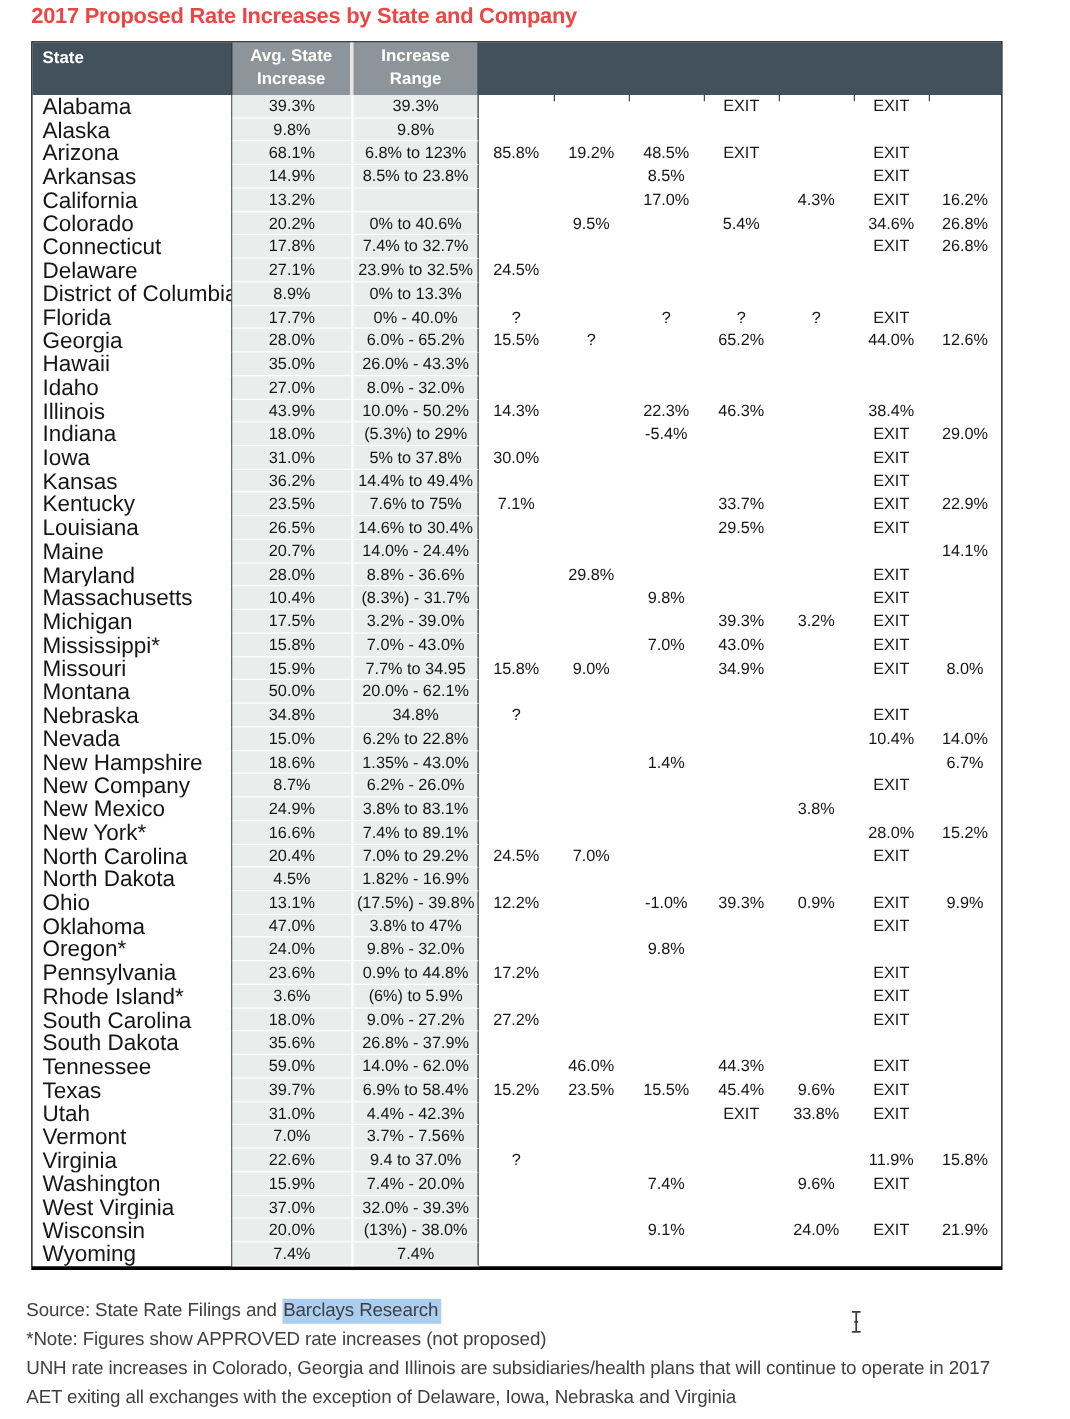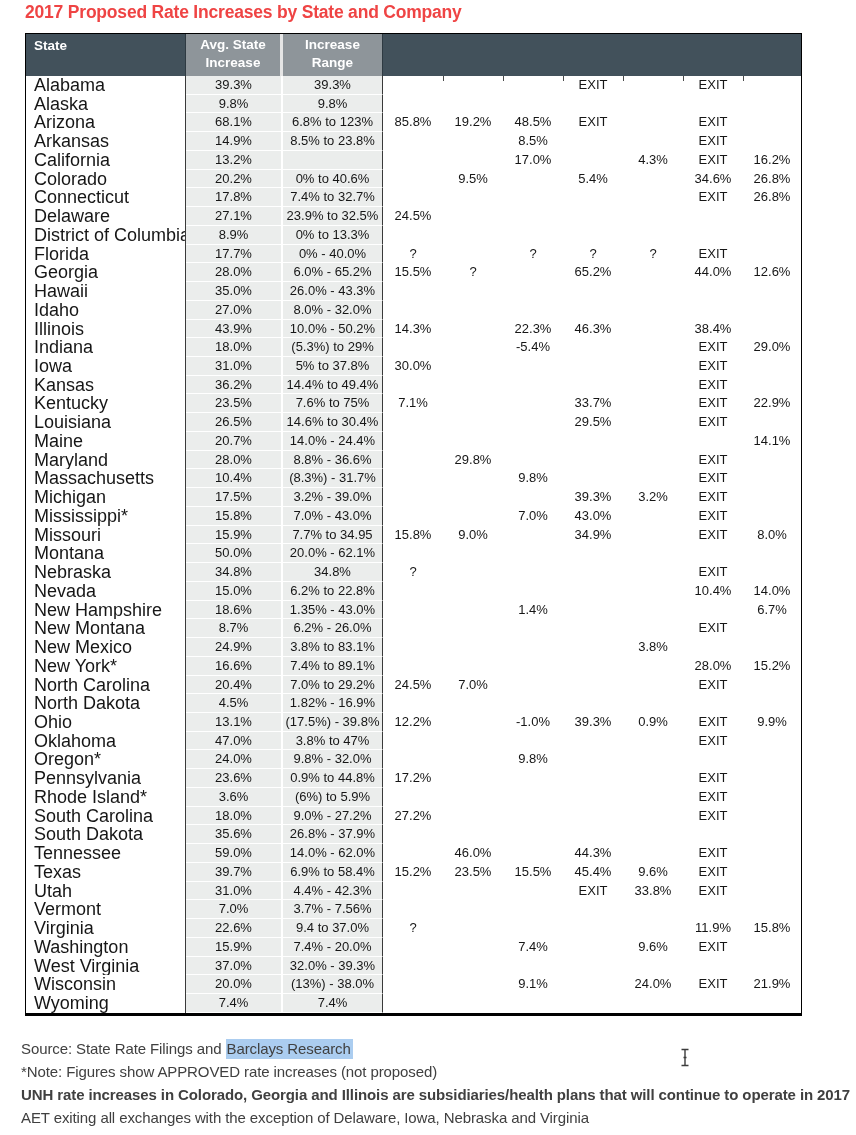--- a/index.html
+++ b/index.html
@@ -430,21 +430,21 @@
         <div class="c-range">1.35% - 43.0%</div>
         <div class="c-co"></div>
         <div class="c-co"></div>
         <div class="c-co">1.4%</div>
         <div class="c-co"></div>
         <div class="c-co"></div>
         <div class="c-co"></div>
         <div class="c-co">6.7%</div>
       </div>
       <div class="row">
-        <div class="c-state">New Montana</div>
+        <div class="c-state">New Company</div>
         <div class="c-avg">8.7%</div>
         <div class="c-range">6.2% - 26.0%</div>
         <div class="c-co"></div>
         <div class="c-co"></div>
         <div class="c-co"></div>
         <div class="c-co"></div>
         <div class="c-co"></div>
         <div class="c-co">EXIT</div>
         <div class="c-co"></div>
       </div>
@@ -692,21 +692,21 @@
       <div class="tick" style="left: 477px;"></div>
       <div class="tick" style="left: 537px;"></div>
       <div class="tick" style="left: 597px;"></div>
       <div class="tick" style="left: 657px;"></div>
       <div class="tick" style="left: 717px;"></div>
     </div>
 </div>
 
 <div class="footer-line" style="top:1040px;"><span>Source: State Rate Filings and </span><span class="hl">Barclays Research</span></div>
 <div class="footer-line" style="top:1063px;">*Note: Figures show APPROVED rate increases (not proposed)</div>
-<div class="footer-line" style="top:1086px;font-weight:bold;">UNH rate increases in Colorado, Georgia and Illinois are subsidiaries/health plans that will continue to operate in 2017</div>
+<div class="footer-line" style="top:1086px;">UNH rate increases in Colorado, Georgia and Illinois are subsidiaries/health plans that will continue to operate in 2017</div>
 <div class="footer-line" style="top:1109px;">AET exiting all exchanges with the exception of Delaware, Iowa, Nebraska and Virginia</div>
 
 <div class="cursor">
   <svg width="12" height="19" viewBox="0 0 12 19">
     <path d="M2.5 1.5 H9.5 M6 1.5 V17.5 M2.5 17.5 H9.5 M4.5 9.5 H7.5" stroke="#ffffff" stroke-width="3.2" fill="none" opacity="0.9"></path>
     <path d="M2.5 1.5 H9.5 M6 1.5 V17.5 M2.5 17.5 H9.5 M4.5 9.5 H7.5" stroke="#3c3c3c" stroke-width="1.4" fill="none"></path>
   </svg>
 </div>
 
 </body></html>

